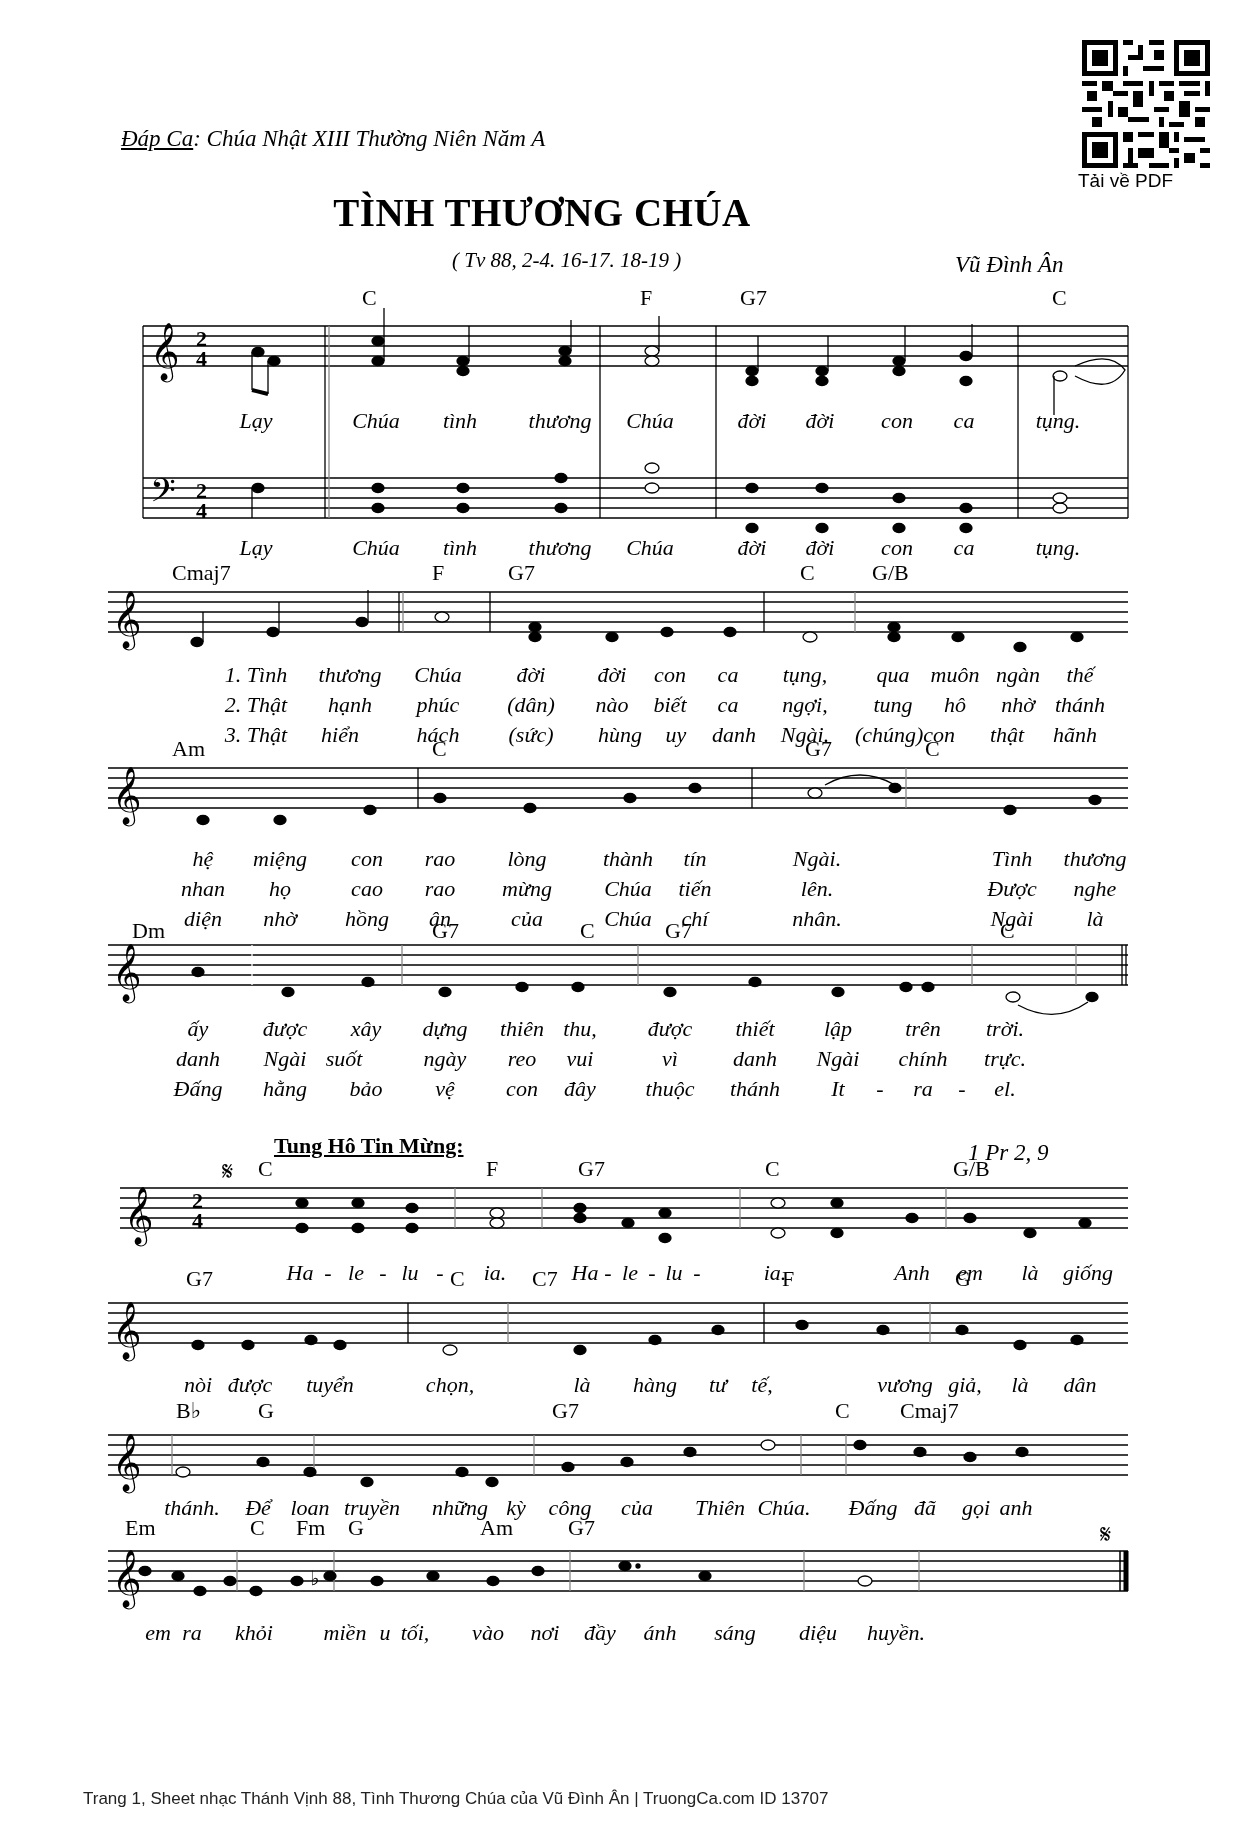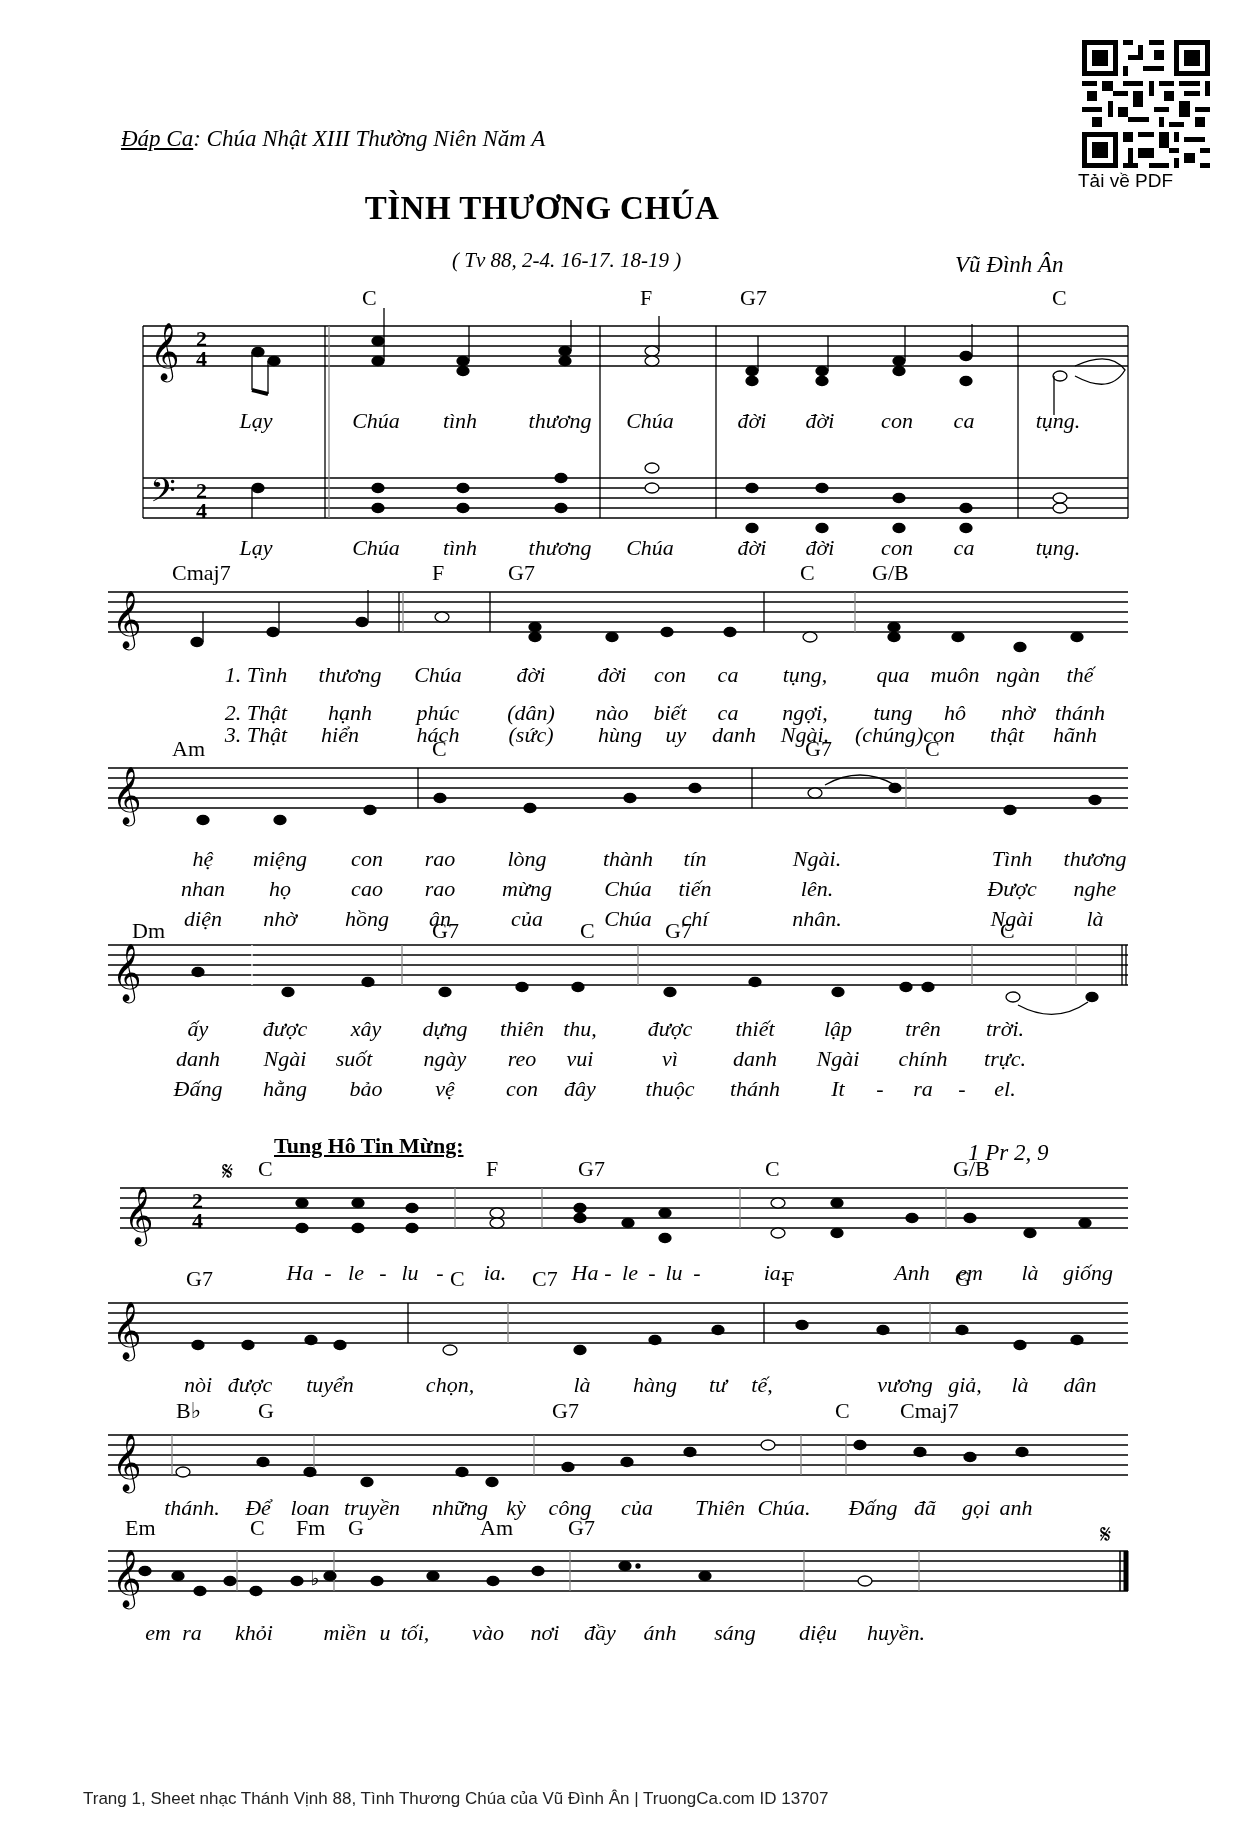--- a/index.html
+++ b/index.html
@@ -3,21 +3,21 @@
 <meta charset="utf-8">
 <style>
   html, body { margin: 0; padding: 0; background: #ffffff; }
   body { width: 1240px; height: 1841px; position: relative; overflow: hidden;
          font-family: "DejaVu Serif", "Liberation Serif", serif; color: #000; }
   .abs { position: absolute; }
   .subtitle-line { left: 121px; top: 126px; font-style: italic; font-size: 23px; font-family: "Liberation Serif", serif; }
   .subtitle-line .u { text-decoration: underline; }
   .qr { left: 1082px; top: 40px; width: 128px; height: 128px; }
   .qr-label { left: 1078px; top: 170px; font-family: "Liberation Sans", sans-serif; font-size: 19px; }
-  .title { left: 0; width: 1084px; top: 190px; text-align: center; font-size: 33px; font-weight: bold; font-family: "Liberation Serif", serif; letter-spacing: 0.5px; }
+  .title { left: 0; width: 1084px; top: 190px; text-align: center; font-size: 39px; font-weight: bold; font-family: "Liberation Serif", serif; letter-spacing: 0.5px; }
   .psalm-ref { left: 452px; top: 248px; font-style: italic; font-size: 21px; font-family: "Liberation Serif", serif; }
   .composer { left: 955px; top: 252px; font-style: italic; font-size: 23px; font-family: "Liberation Serif", serif; }
   .section-head { left: 274px; top: 1133px; font-weight: bold; font-size: 22px; text-decoration: underline; font-family: "Liberation Serif", serif; }
   .verse-ref { left: 968px; top: 1140px; font-style: italic; font-size: 23px; font-family: "Liberation Serif", serif; }
   .footer { left: 83px; top: 1789px; font-family: "Liberation Sans", sans-serif; font-size: 17px; color: #222; }
   .system { position: absolute; left: 0; width: 1240px; }
   .system svg { position: absolute; left: 0; top: 0; }
   .chord { position: absolute; font-family: "Liberation Serif", serif; font-size: 22px; }
   .lyric-row { position: absolute; left: 0; width: 1240px; height: 28px; }
   .lyric { position: absolute; font-style: italic; font-size: 22px; font-family: "Liberation Serif", serif; white-space: nowrap; transform: translateX(-50%); }
@@ -257,21 +257,21 @@
     <span class="lyric" style="left:531px">đời</span>
     <span class="lyric" style="left:612px">đời</span>
     <span class="lyric" style="left:670px">con</span>
     <span class="lyric" style="left:728px">ca</span>
     <span class="lyric" style="left:805px">tụng,</span>
     <span class="lyric" style="left:893px">qua</span>
     <span class="lyric" style="left:955px">muôn</span>
     <span class="lyric" style="left:1018px">ngàn</span>
     <span class="lyric" style="left:1080px">thế</span>
   </div>
-  <div class="lyric-row" style="top:140px;text-align:right;">
+  <div class="lyric-row" style="top:132px;text-align:right;">
     <span class="lyric" style="left:256px">2. Thật</span>
     <span class="lyric" style="left:350px">hạnh</span>
     <span class="lyric" style="left:438px">phúc</span>
     <span class="lyric" style="left:531px">(dân)</span>
     <span class="lyric" style="left:612px">nào</span>
     <span class="lyric" style="left:670px">biết</span>
     <span class="lyric" style="left:728px">ca</span>
     <span class="lyric" style="left:805px">ngợi,</span>
     <span class="lyric" style="left:893px">tung</span>
     <span class="lyric" style="left:955px">hô</span>
@@ -413,21 +413,21 @@
     <span class="lyric" style="left:580px">thu,</span>
     <span class="lyric" style="left:670px">được</span>
     <span class="lyric" style="left:755px">thiết</span>
     <span class="lyric" style="left:838px">lập</span>
     <span class="lyric" style="left:923px">trên</span>
     <span class="lyric" style="left:1005px">trời.</span>
   </div>
   <div class="lyric-row" style="top:116px;">
     <span class="lyric" style="left:198px">danh</span>
     <span class="lyric" style="left:285px">Ngài</span>
-    <span class="lyric" style="left:354px">suốt</span>
+    <span class="lyric" style="left:344px">suốt</span>
     <span class="lyric" style="left:445px">ngày</span>
     <span class="lyric" style="left:522px">reo</span>
     <span class="lyric" style="left:580px">vui</span>
     <span class="lyric" style="left:670px">vì</span>
     <span class="lyric" style="left:755px">danh</span>
     <span class="lyric" style="left:838px">Ngài</span>
     <span class="lyric" style="left:923px">chính</span>
     <span class="lyric" style="left:1005px">trực.</span>
   </div>
   <div class="lyric-row" style="top:146px;">

